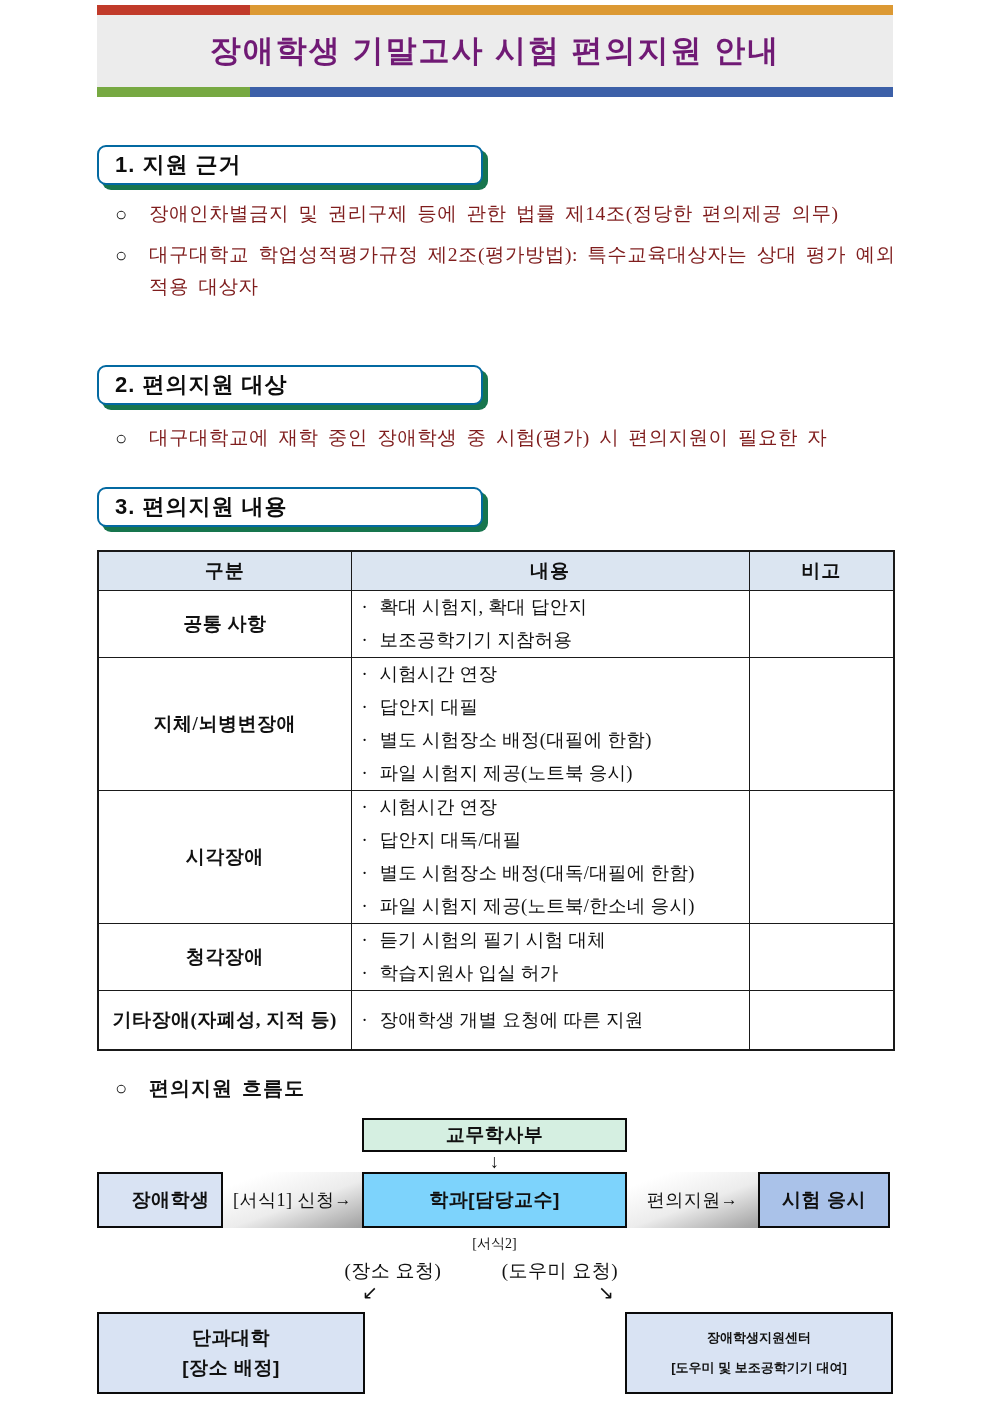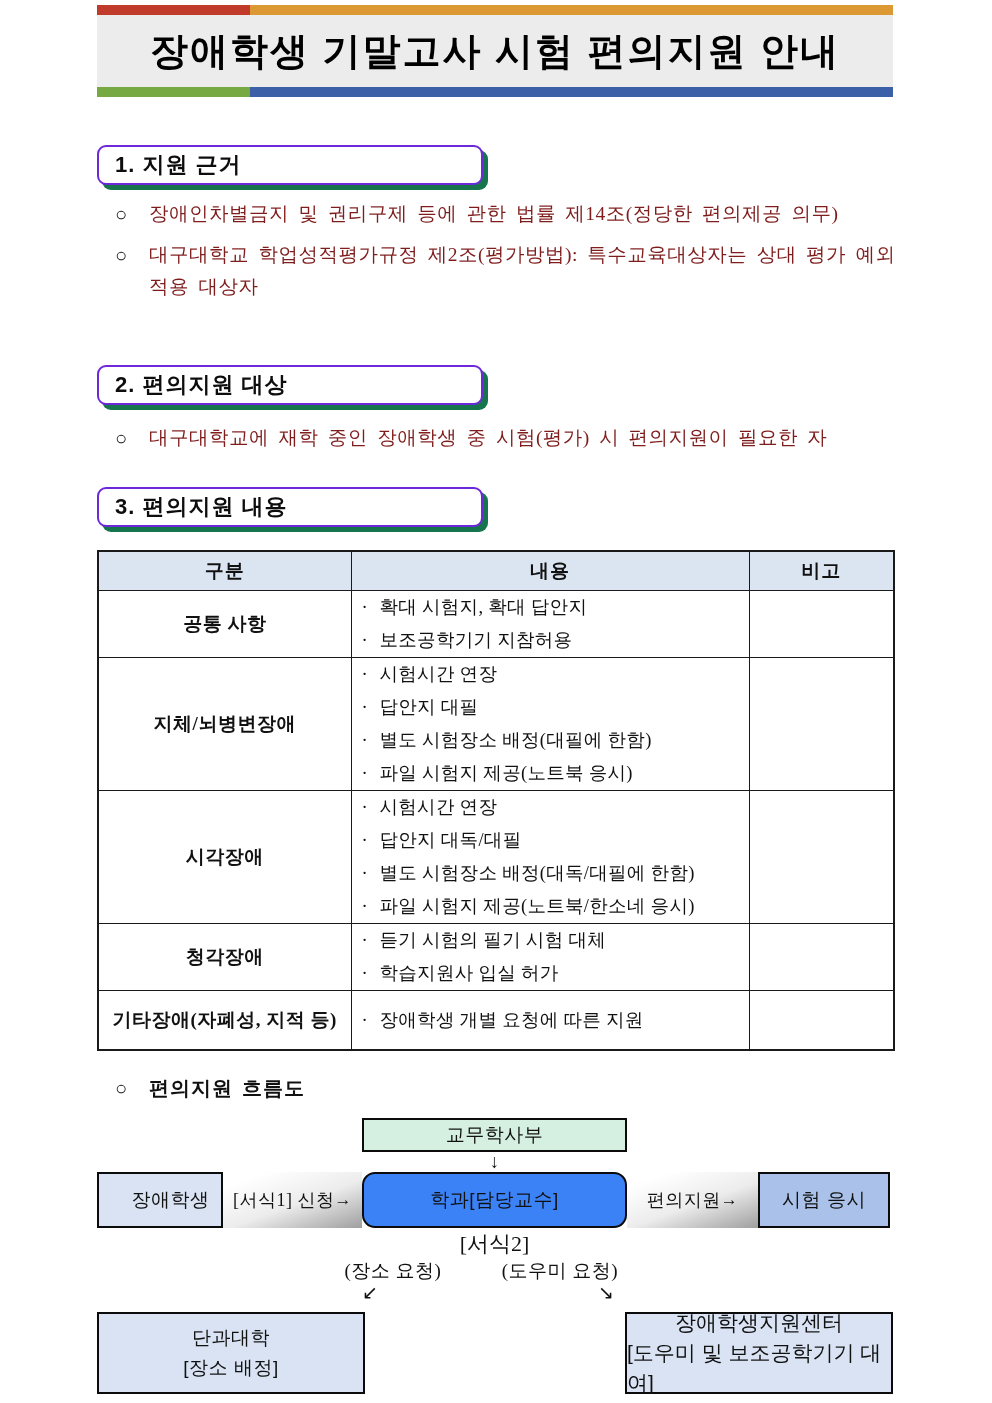--- a/index.html
+++ b/index.html
@@ -16,27 +16,27 @@
   .bar-top .seg1 { background:#c13b2a; }
   .bar-top .seg2 { background:#dc9933; }
   .bar-bottom .seg1 { background:#77a942; }
   .bar-bottom .seg2 { background:#3c60a8; }
   .title-area {
     background:#ececec; height:72px;
     display:flex; align-items:center; justify-content:center;
   }
   .doc-title {
     font-family:"Liberation Sans", sans-serif; font-weight:bold;
-    font-size:38px; letter-spacing:2px; color:#000000;
+    font-size:31px; letter-spacing:2px; color:#701a75;
   }
 
   
   .sec-box {
     position:absolute; left:97px; width:386px; height:40px;
-    background:#ffffff; border:2px solid #6d28d9; border-radius:9px;
+    background:#ffffff; border:2px solid #0369a1; border-radius:9px;
     box-shadow:5px 5px 0 #17754e;
     display:flex; align-items:center; padding-left:16px; box-sizing:border-box;
   }
   .sec-box .sec-title {
     font-family:"Liberation Sans", sans-serif; font-weight:bold;
     font-size:22px; letter-spacing:1px; color:#0d0d0d;
   }
 
   
   .bullets { position:absolute; left:115px; width:782px; }
@@ -74,56 +74,56 @@
 
   
   .flow { position:absolute; left:0; top:1060px; width:992px; height:343px; }
   .flow-label { position:absolute; left:115px; top:14px; display:flex; }
   .flow-label .circle { flex:0 0 34px; font-size:20px; line-height:28px; }
   .flow-label .ftext { font-size:20px; font-weight:bold; line-height:28px; letter-spacing:1px; word-spacing:3px; }
 
   .fbox {
     position:absolute; box-sizing:border-box; border:2px solid #0b0b0b;
     display:flex; flex-direction:column; align-items:center; justify-content:center;
-    font-family:"Liberation Sans", sans-serif; font-weight:normal; font-size:19px;
-    letter-spacing:0.5px; text-align:left;
+    font-family:"Liberation Sans", sans-serif; font-weight:bold; font-size:19px;
+    letter-spacing:0.5px; text-align:center;
   }
   .fbox-mint  { background:#d5efe1; }
   .fbox-light { background:#d9e3f3; }
-  .fbox-mid   { background:#3b82f6;border-radius:13px; }
+  .fbox-mid   { background:#7dd3fc; }
   .fbox-deep  { background:#aac2e9; }
 
   .top-box   { left:362px; top:58px;  width:265px; height:34px; }
   .down-arrow{ position:absolute; left:362px; top:92px; width:265px; text-align:center;
                font-size:19px; font-weight:bold; line-height:20px; }
   .student-box { left:97px;  top:112px; width:126px; height:56px;padding-left:21px; }
   .dept-box    { left:362px; top:112px; width:265px; height:56px; }
   .exam-box    { left:758px; top:112px; width:132px; height:56px; }
 
   .conn {
     position:absolute; top:112px; height:56px; box-sizing:border-box;
     background:linear-gradient(160deg,#ffffff 15%,#ececec 55%,#9f9f9f 100%);
     display:flex; flex-direction:row; align-items:center; justify-content:center;
     font-size:18px; line-height:24px; letter-spacing:0.5px;
   }
   .conn-1 { left:223px; width:139px; }
   .conn-2 { left:627px; width:131px; }
   .conn .conn-arrow { font-size:17px; line-height:20px; }
 
   .form2 { position:absolute; left:362px; top:172px; width:265px; text-align:center;
-           font-size:22px; line-height:24px; }
+           font-size:14px; line-height:24px; }
   .req { position:absolute; top:198px; font-size:19px; line-height:26px; text-align:center; letter-spacing:0.5px; }
   .req-place  { left:318px; width:150px; }
   .req-helper { left:480px; width:160px; }
   .diag { position:absolute; top:222px; font-size:19px; line-height:22px; }
   .diag-left  { left:362px; }
   .diag-right { left:598px; }
 
   .college-box { left:97px;  top:252px; width:268px; height:82px; line-height:30px; }
-  .center-box  { left:625px; top:252px; width:268px; height:82px; line-height:30px; font-size:21px; letter-spacing:0; }
+  .center-box  { left:625px; top:252px; width:268px; height:82px; line-height:30px; font-size:13px; letter-spacing:0; }
 </style>
 </head>
 <body>
 
 <div class="page">
 
   <div class="doc-header">
     <div class="bar bar-top">
       <div class="seg1"></div>
       <div class="seg2"></div>

